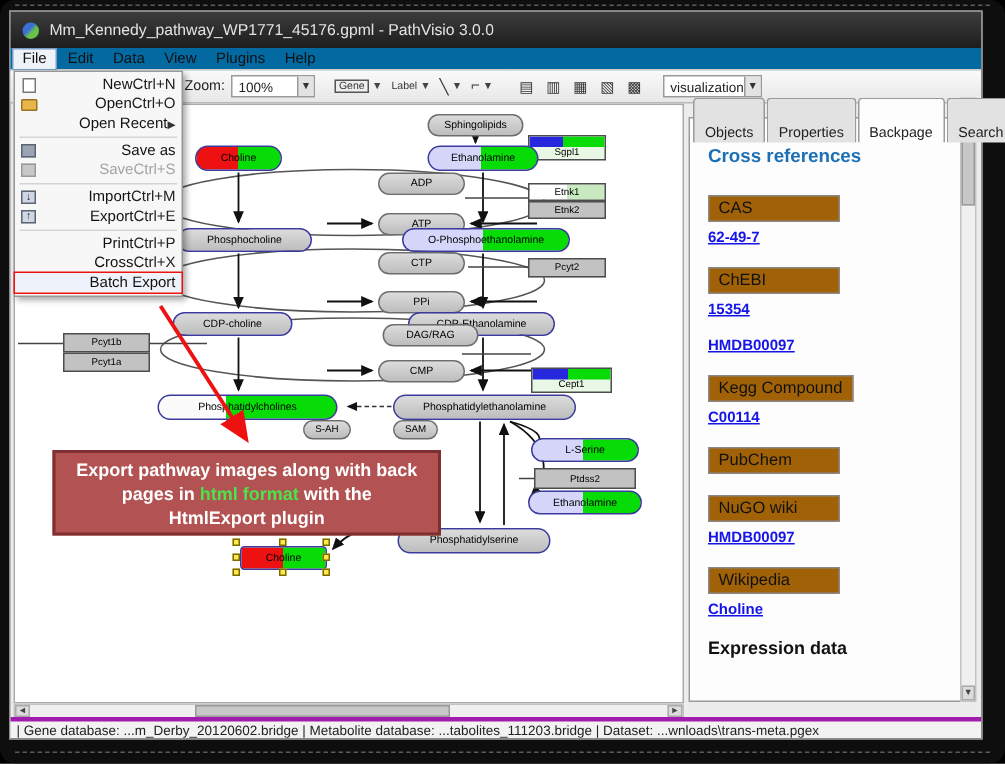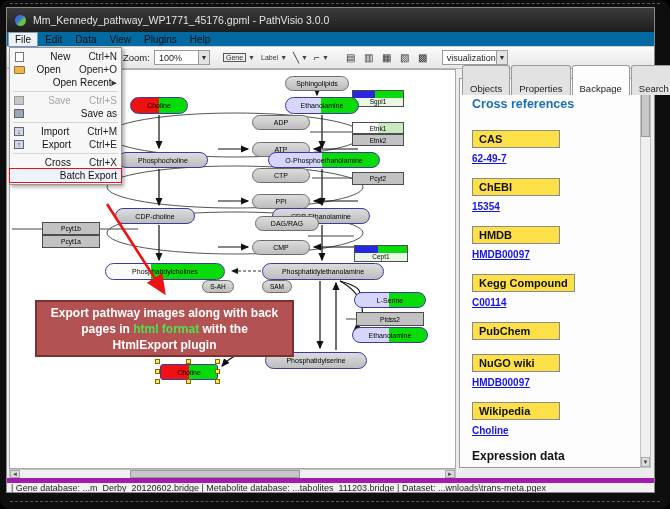--- a/index.html
+++ b/index.html
@@ -41,51 +41,51 @@
   
   #annotation{position:absolute;left:28px;top:292px;width:259px;height:57px;background:#b25252;border:2px solid #7e2f2f;z-index:40;display:flex;flex-direction:column;align-items:center;justify-content:center;color:#fff;font-weight:bold;font-size:12px;line-height:16px;text-align:center;}
   #annotation .hl{color:#4be34b;}
   
   #arrow-overlay{position:absolute;left:0;top:0;z-index:50;pointer-events:none;}
   
   #file-menu{position:absolute;left:2px;top:39px;width:113px;background:#f7f7f7;border:1px solid #979797;box-shadow:2px 2px 4px rgba(0,0,0,.35);z-index:60;padding:2px 0;font-size:10px;color:#111;}
   .fm-item{display:flex;align-items:center;height:13px;padding:0 4px 0 3px;position:relative;}
   .fm-item .ic{width:12px;height:10px;margin-right:5px;flex:none;display:flex;align-items:center;justify-content:center;font-size:8px;line-height:10px;}
   .fm-item .lbl{flex:1;text-align:right;}
-  .fm-item .sc{color:#222;margin-left:18px;}
+  .fm-item .sc{color:#222;margin-left:0;}
   .fm-item.disabled .lbl,.fm-item.disabled .sc{color:#a4a4a4;}
   .fm-sep{height:1px;background:#d4d4d4;margin:2px 3px;}
   .fm-item.hot{outline:1.5px solid #ee1111;outline-offset:0px;background:#eef3fb;}
   .ic-page{width:9px;height:10px;background:#fff;border:1px solid #777;}
   .ic-folder{width:11px;height:8px;background:#e8b64c;border:1px solid #9a7420;border-radius:1px;}
   .ic-disk{width:10px;height:9px;background:#9aa4b4;border:1px solid #5d6570;}
   .ic-disk.gray{background:#c7c7c7;border-color:#9a9a9a;}
   .ic-imp,.ic-exp{width:10px;height:9px;background:#cfd6e4;border:1px solid #5d6570;color:#223;font-size:7px;display:flex;align-items:center;justify-content:center;}
   .submenu-arrow{font-size:7px;color:#333;}
   
   #tabs{position:absolute;left:455px;top:57px;display:flex;font-size:9.5px;z-index:5;}
   .tab{padding:17px 7px 1px;border:1px solid #9a9a9a;border-bottom:none;background:#e2e2e2;margin-right:1px;border-radius:3px 3px 0 0;color:#222;}
   .tab.active{background:#fdfdfd;position:relative;top:0px;font-weight:normal;}
   #sidepanel{position:absolute;left:452px;top:70px;width:182px;height:390px;background:#fdfdfd;border:1px solid #9a9a9a;overflow:hidden;padding:8px 0 0 12px;}
   #bp-heading{color:#1b6fb5;font-weight:bold;font-size:12.5px;margin:10px 0 18px;}
   .bp-section{margin-bottom:13px;}
-  .bp-header{display:inline-block;min-width:88px;border:1px solid #8a8a8a;background:#fde047;font-weight:bold;font-size:11px;padding:2px 6px;color:#111;}
+  .bp-header{display:inline-block;min-width:88px;border:1px solid #8a8a8a;background:#a16207;font-weight:normal;font-size:11px;padding:2px 6px;color:#111;}
   .bp-value{margin-top:5px;font-size:10px;}
   .bp-value a{color:#1414e8;font-weight:bold;text-decoration:underline;}
   .bp-value.plain{color:#222;font-weight:normal;}
   #bp-footer{font-weight:bold;font-size:12px;color:#111;margin-top:6px;}
   
   #vscroll{position:absolute;right:3px;top:57px;width:11px;height:403px;background:#f0f0f0;border:1px solid #c2c2c2;}
   .sb-btn{position:absolute;left:0;width:9px;height:10px;background:#dcdcdc;border:1px solid #aaa;font-size:6px;display:flex;align-items:center;justify-content:center;color:#444;}
   #vthumb{position:absolute;left:0;top:11px;width:9px;height:60px;background:#c7c7c7;border:1px solid #999;}
   #hscroll{position:absolute;left:2px;top:461px;width:447px;height:10px;background:#f0f0f0;border:1px solid #c2c2c2;}
   #hthumb{position:absolute;left:120px;top:0;width:170px;height:8px;background:#c7c7c7;border:1px solid #999;}
   .hsb-btn{position:absolute;top:0;width:10px;height:8px;background:#dcdcdc;border:1px solid #aaa;font-size:6px;display:flex;align-items:center;justify-content:center;color:#444;}
   
-  #statusbar{position:absolute;left:0;bottom:0;right:0;height:14px;background:#f2f2f2;border-top:5px solid #a21caf;display:flex;align-items:center;font-size:9px;color:#222;padding-left:4px;white-space:nowrap;overflow:hidden;}
+  #statusbar{position:absolute;left:0;bottom:0;right:0;height:14px;background:#f2f2f2;border-top:3px solid #a21caf;display:flex;align-items:center;font-size:9px;color:#222;padding-left:4px;white-space:nowrap;overflow:hidden;}
 </style>
 </head>
 <body>
 
 <div id="frame">
   <div class="frame-dash" style="top:3px"></div>
   <div class="frame-dash" style="bottom:7px"></div>
 
   <div id="window">
 
@@ -252,21 +252,20 @@
 
       <div class="bp-section">
         <div class="bp-header">CAS</div>
         <div class="bp-value"><a href="#">62-49-7</a></div>
       </div>
       <div class="bp-section">
         <div class="bp-header">ChEBI</div>
         <div class="bp-value"><a href="#">15354</a></div>
       </div>
       <div class="bp-section">
-        <div class="bp-header">HMDB</div>
         <div class="bp-value"><a href="#">HMDB00097</a></div>
       </div>
       <div class="bp-section">
         <div class="bp-header">Kegg Compound</div>
         <div class="bp-value"><a href="#">C00114</a></div>
       </div>
       <div class="bp-section">
         <div class="bp-header">PubChem</div>
       </div>
       <div class="bp-section">
@@ -303,57 +302,62 @@
             <span class="ic-page"></span>
           </span>
         <span class="lbl">New</span>
           <span class="sc">Ctrl+N</span>
       </div>
       <div class="fm-item">
         <span class="ic">
             <span class="ic-folder"></span>
           </span>
         <span class="lbl">Open</span>
-          <span class="sc">Open+O</span>
+          <span class="sc">Ctrl+O</span>
       </div>
       <div class="fm-item">
         <span class="ic"></span>
         <span class="lbl">Open Recent</span>
           <span class="submenu-arrow">▶</span>
       </div>
       <div class="fm-sep"></div>
+      <div class="fm-item">
+        <span class="ic">
+            <span class="ic-disk"></span>
+          </span>
+        <span class="lbl">Save as</span>
+      </div>
       <div class="fm-item disabled">
         <span class="ic">
             <span class="ic-disk gray"></span>
           </span>
         <span class="lbl">Save</span>
           <span class="sc">Ctrl+S</span>
       </div>
-      <div class="fm-item">
-        <span class="ic">
-            <span class="ic-disk"></span>
-          </span>
-        <span class="lbl">Save as</span>
-      </div>
       <div class="fm-sep"></div>
       <div class="fm-item">
         <span class="ic">
             <span class="ic-imp">↓</span>
           </span>
         <span class="lbl">Import</span>
           <span class="sc">Ctrl+M</span>
       </div>
       <div class="fm-item">
         <span class="ic">
             <span class="ic-exp">↑</span>
           </span>
         <span class="lbl">Export</span>
           <span class="sc">Ctrl+E</span>
       </div>
       <div class="fm-sep"></div>
+      <div class="fm-item">
+        <span class="ic"></span>
+        <span class="lbl">Print</span>
+          <span class="sc">Ctrl+P</span>
+      </div>
       <div class="fm-item">
         <span class="ic"></span>
         <span class="lbl">Cross</span>
           <span class="sc">Ctrl+X</span>
       </div>
       <div class="fm-item hot">
         <span class="ic"></span>
         <span class="lbl">Batch Export</span>
       </div>
     </div>

